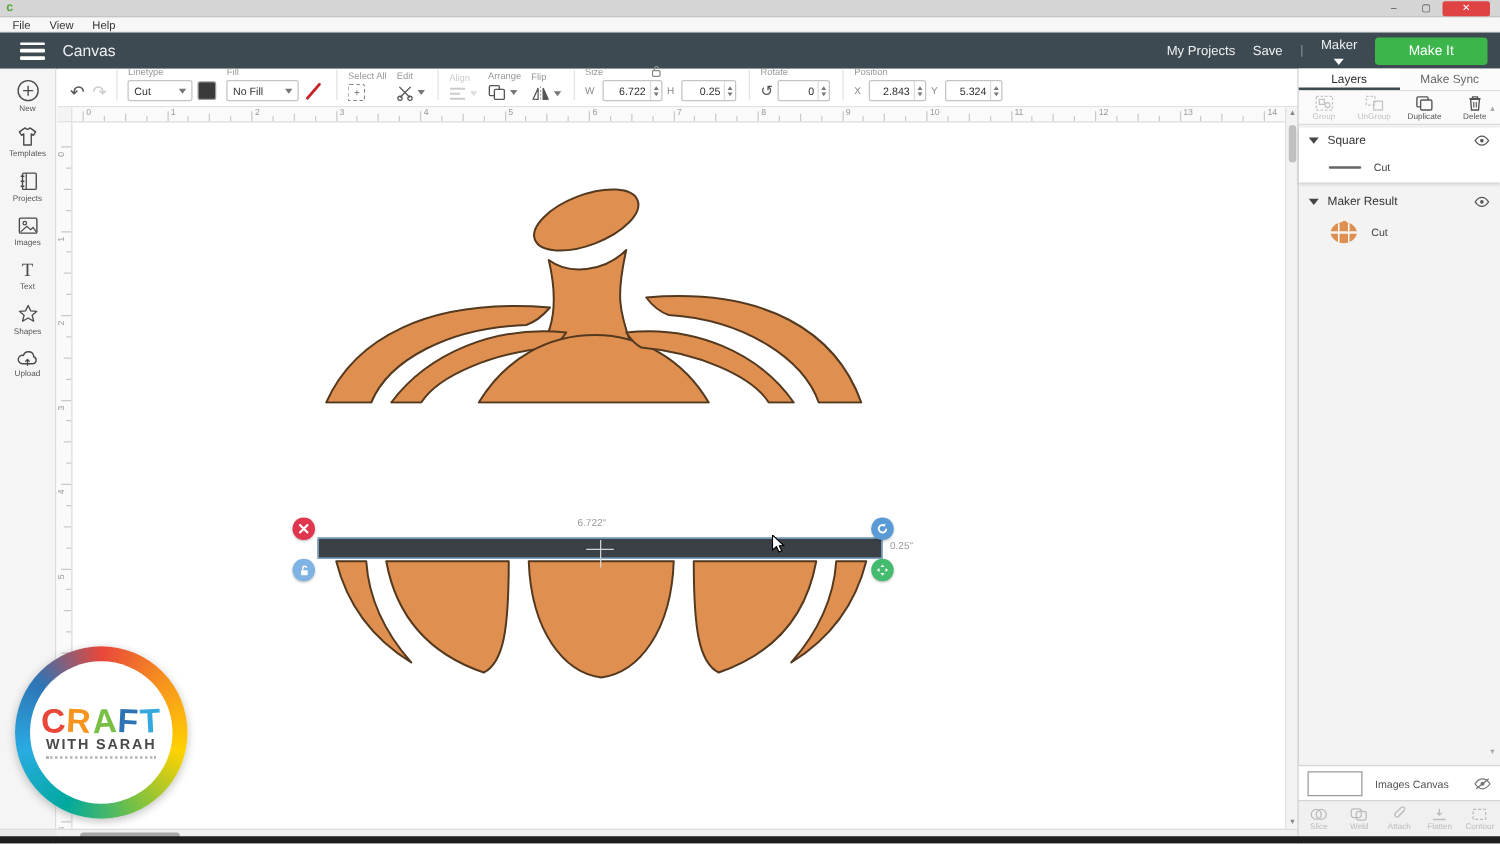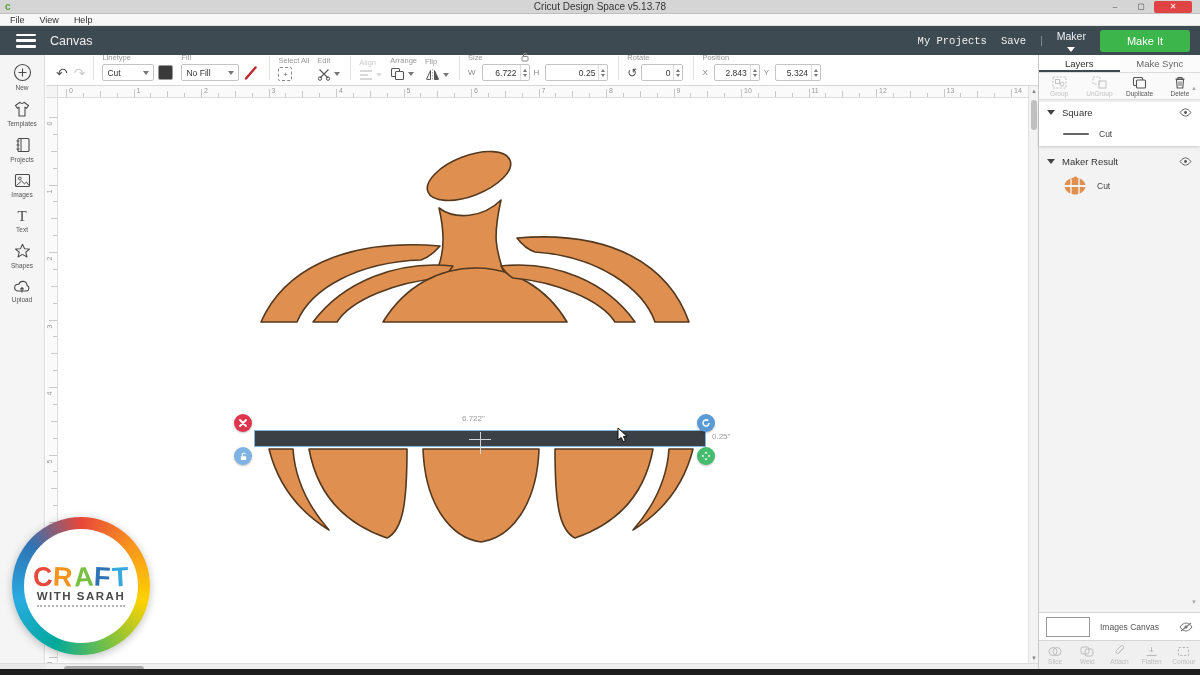--- a/index.html
+++ b/index.html
@@ -18,21 +18,21 @@
   .menubar { position:absolute; left:0; top:14px; width:1200px; height:12px; background:#f7f7f7; border-bottom:1px solid #e2e2e2; display:flex; align-items:center; padding-left:10px; gap:15px; }
   .menubar span { font-size:9px; color:#333; }
 
   
   .nav { position:absolute; left:0; top:26px; width:1200px; height:29px; background:#3e4a52; display:flex; align-items:center; }
   .hamburger { margin-left:16px; width:20px; height:14px; display:flex; flex-direction:column; justify-content:space-between; cursor:pointer; }
   .hamburger i { display:block; height:2.5px; background:#fff; border-radius:1px; }
   .nav .page { margin-left:14px; color:#eceff1; font-size:12.5px; }
   .nav .doc { position:absolute; left:0; right:0; text-align:center; color:#fff; font-size:11px; }
   .navright { position:absolute; right:10px; display:flex; align-items:center; gap:14px; }
-  .navlink { color:#eef1f2; font-size:10.5px; cursor:pointer;font-family:Liberation Mono, monospace; }
+  .navlink { color:#eef1f2; font-size:10.5px; cursor:pointer; }
   .navdiv { color:#8b969c; font-size:10px; }
   .machine { display:flex; align-items:center; gap:5px; color:#eef1f2; font-size:10.5px;flex-direction:column; }
   .caret-w { width:0; height:0; border-left:4px solid transparent; border-right:4px solid transparent; border-top:5px solid #fff; }
   .makeit { background:#3cb54a; color:#fff; font-size:11px; padding:5px 27px; border-radius:3px; border:none; }
 
   
   .sidebar { position:absolute; left:0; top:55px; width:45px; height:620px; background:#f5f5f5; border-right:1px solid #ddd; display:flex; flex-direction:column; align-items:center; padding-top:8px; gap:9px; }
   .sbitem { display:flex; flex-direction:column; align-items:center; gap:2px; cursor:pointer; width:45px; }
   .sbitem .lbl { font-size:6.5px; color:#555; }
   .sbitem svg { display:block; }
@@ -132,21 +132,20 @@
 
   .cursor { position:absolute; left:617px; top:428px; }
 </style>
 </head>
 <body>
 
 <div id="stage">
 
   <div class="titlebar">
     <span class="clogo">c</span>
-    <span class="ttext">Cricut Design Space  v5.13.78</span>
     <div class="wctrl" style="right:8px;">
       <div class="wbtn">–</div>
       <div class="wbtn">▢</div>
       <div class="wbtn close">✕</div>
     </div>
   </div>
 
   <div class="menubar">
     <span>File</span>
     <span>View</span>
@@ -316,21 +315,21 @@
       <div class="trow">
         <span class="axis">W</span>
         <div class="numbox" style="width:48px">
           <span class="val">6.722</span>
           <span class="stepper">
               <i class="up"></i>
               <i class="dn"></i>
             </span>
         </div>
         <span class="axis">H</span>
-        <div class="numbox" style="width:63px">
+        <div class="numbox" style="width:44px">
           <span class="val">0.25</span>
           <span class="stepper">
               <i class="up"></i>
               <i class="dn"></i>
             </span>
         </div>
       </div>
     </div>
     <div class="tdivider"></div>
 

